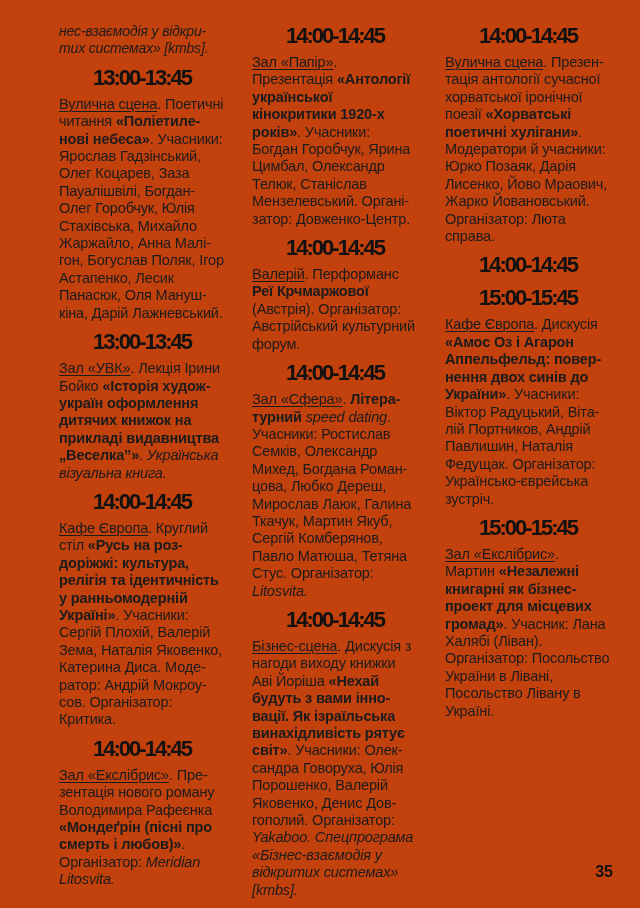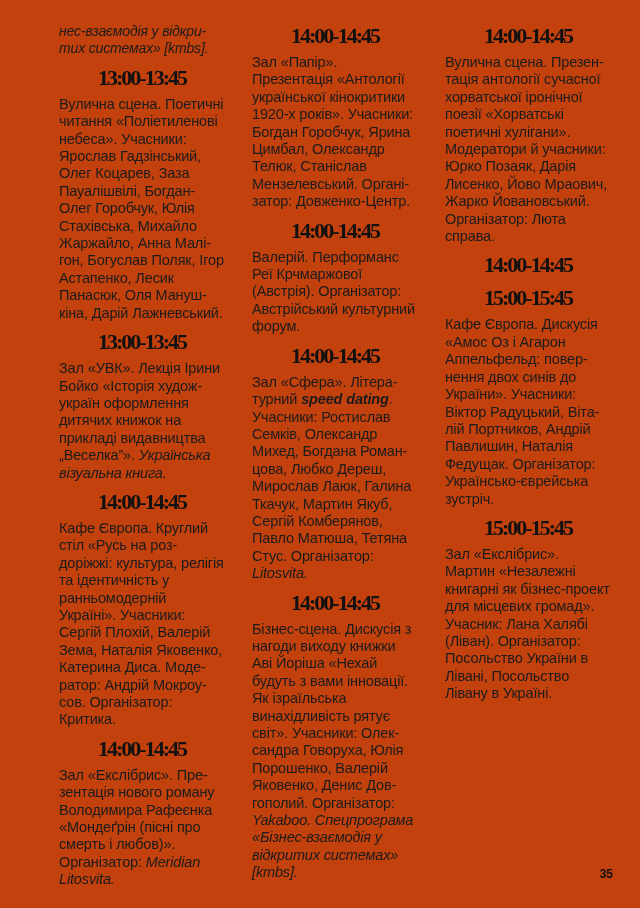--- a/index.html
+++ b/index.html
@@ -18,35 +18,35 @@
   .column > :first-child{margin-top:0;}
   .event{
     margin:0;
     font-size:14.5px;line-height:17.4px;letter-spacing:-0.15px;
     text-align:left;
     overflow-wrap:break-word;
     hyphens:manual;
   }
   .note{font-style:italic;font-size:14px;}
   .time-header{
-    font-family:Liberation Serif, serif;
+    font-family:Liberation Sans, sans-serif;
     font-weight:bold;
     font-size:22px;line-height:26px;letter-spacing:-2px;
     text-align:center;
     margin:7px 0 5px 0;
     white-space:nowrap;
     color:#111;
   }
-  .seg-venue{text-decoration-thickness:1px;text-underline-offset:2px;}
-  .seg-bold{font-weight:normal;}
+  .seg-venue{text-decoration:underline;text-decoration-thickness:1px;text-underline-offset:2px;}
+  .seg-bold{font-weight:bold;}
   .seg-italic{font-style:italic;}
-  .seg-bolditalic{font-weight:bold;font-style:italic;}
+  .seg-bolditalic{font-weight:normal;font-style:italic;}
   .page-number{
     position:absolute;right:27px;bottom:27px;
-    font-size:12px;font-weight:bold;color:#111;
+    font-size:16px;font-weight:bold;color:#111;
   }
 </style>
 </head>
 <body>
 
 <div class="page">
   <div class="columns">
     <div class="column">
         <p class="event note"><span class="seg-italic">нес-взаємодія у відкри­тих системах» [kmbs].</span></p>
         <div class="time-header">13:00-13:45</div>

